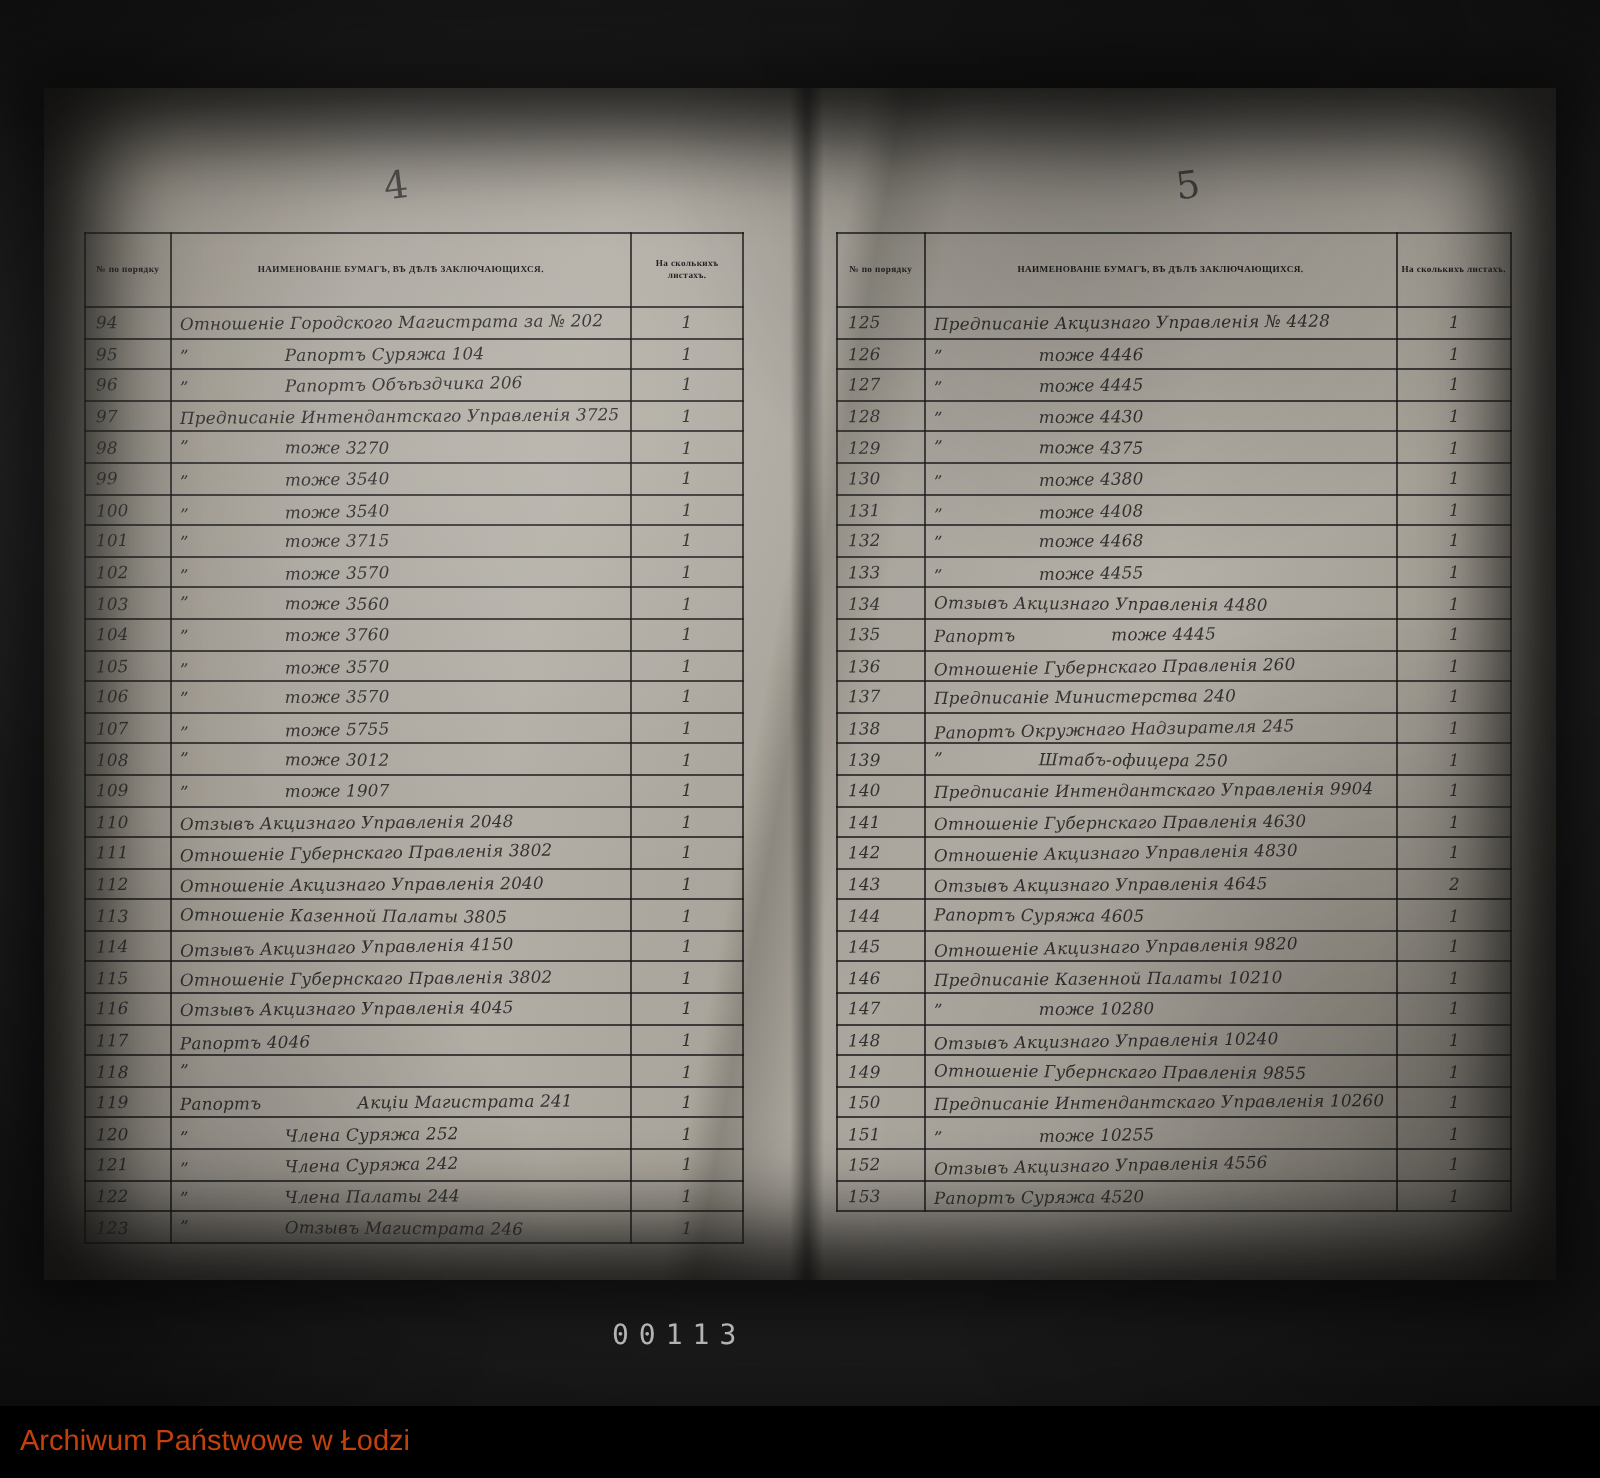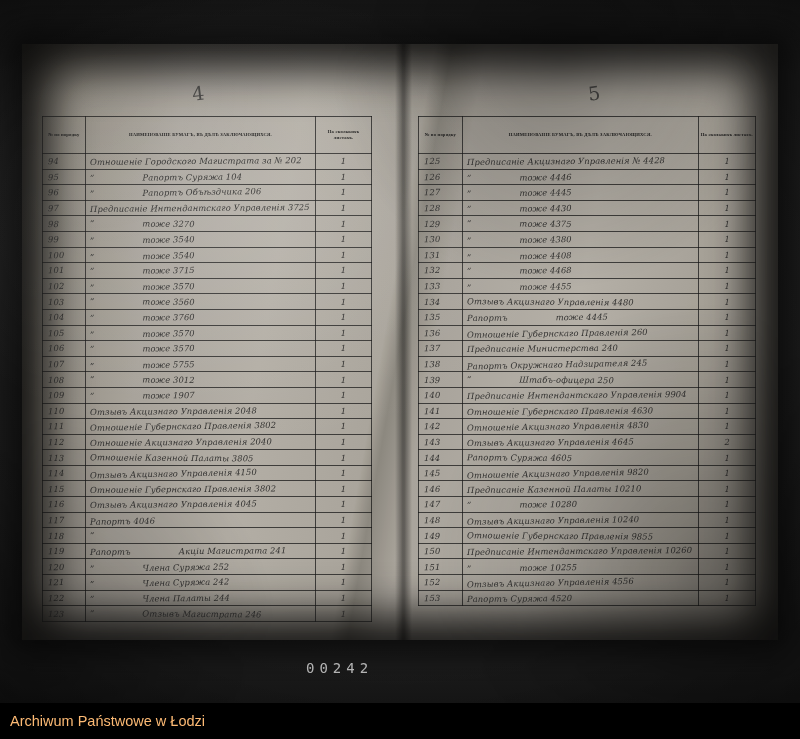--- a/index.html
+++ b/index.html
@@ -152,21 +152,21 @@
   }
 
   
   #watermark {
     position: absolute;
     left: 0;
     bottom: 0;
     width: 100%;
     height: 36px;
     background: #000;
-    color: #fdba74;
+    color: #c2410c;
     font-family: "Liberation Sans", sans-serif;
     font-size: 14.5px;
     display: flex;
     align-items: center;
     padding-left: 10px;
     box-sizing: border-box;
   }
 
   
   #grain {
@@ -1032,15 +1032,15 @@
               </td>
             </tr>
           </tbody>
       </table>
     </div>
   </div>
 
   <div id="glow"></div>
   <div id="grain"></div>
 
-  <div id="frame-no">00242</div>
+  <div id="frame-no">00113</div>
   <div id="watermark">Archiwum Państwowe w Łodzi</div>
 </div>
 
 </body></html>

